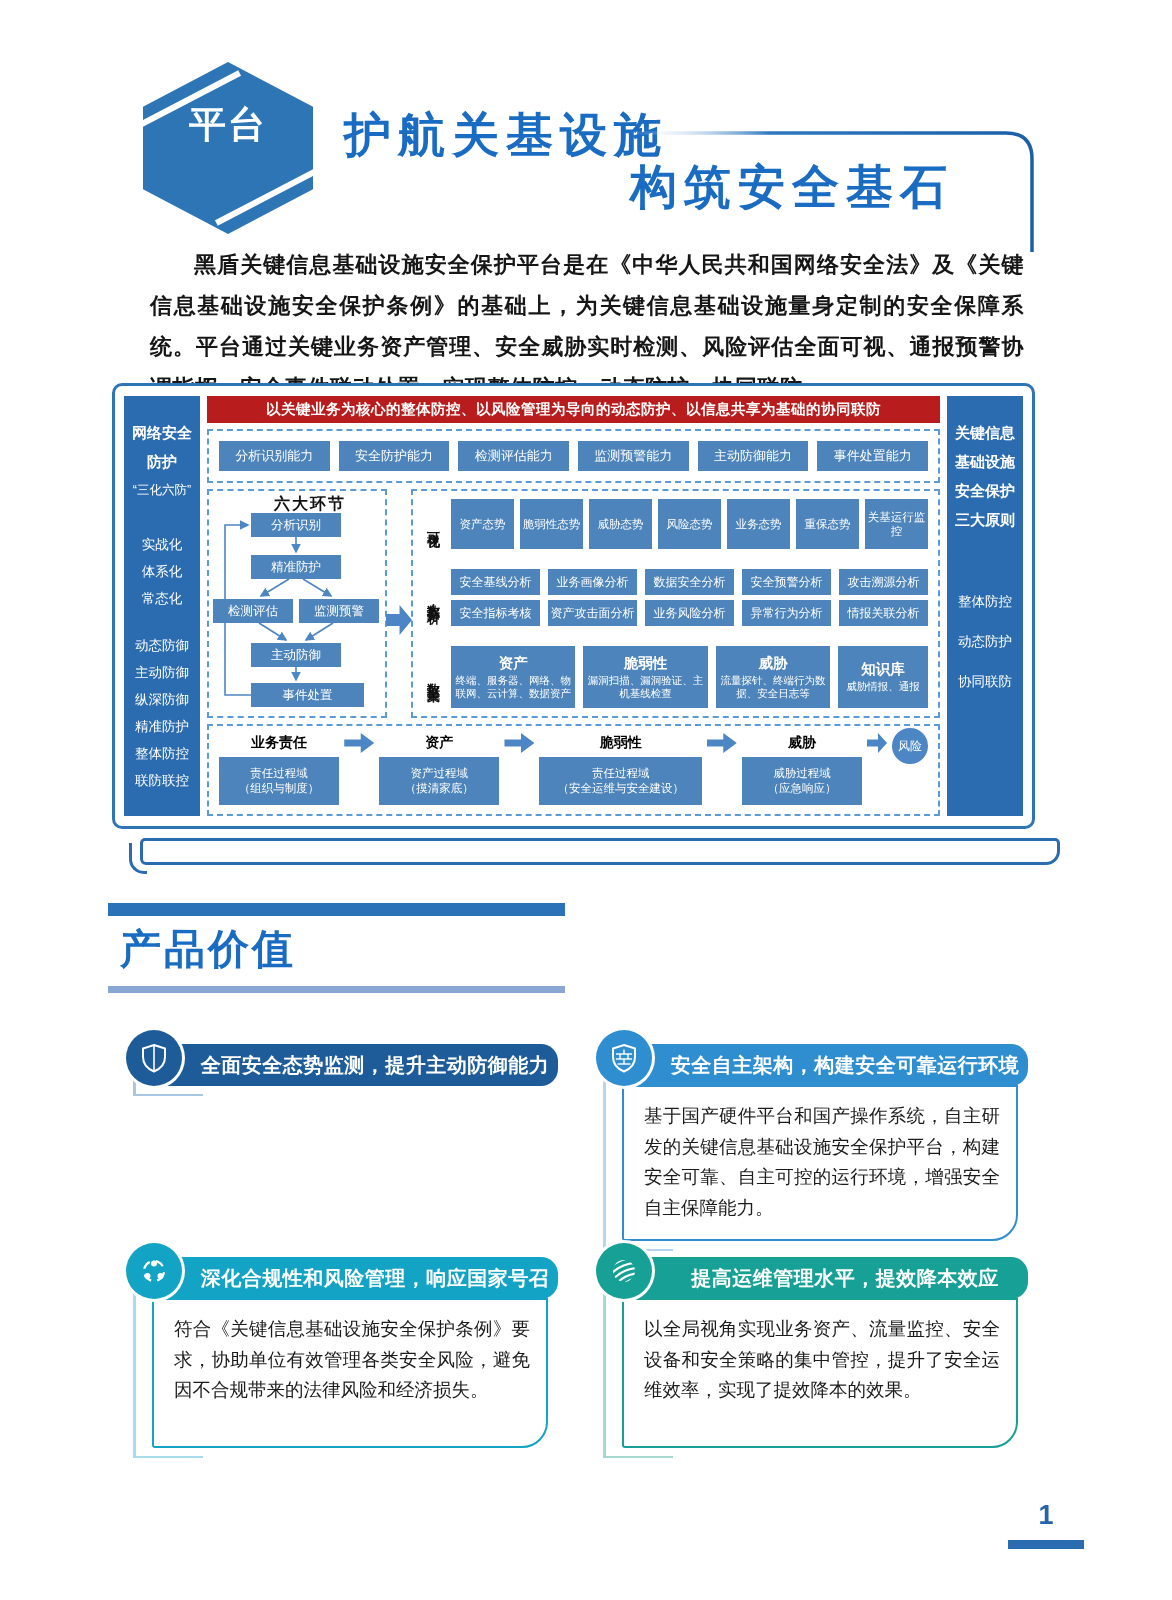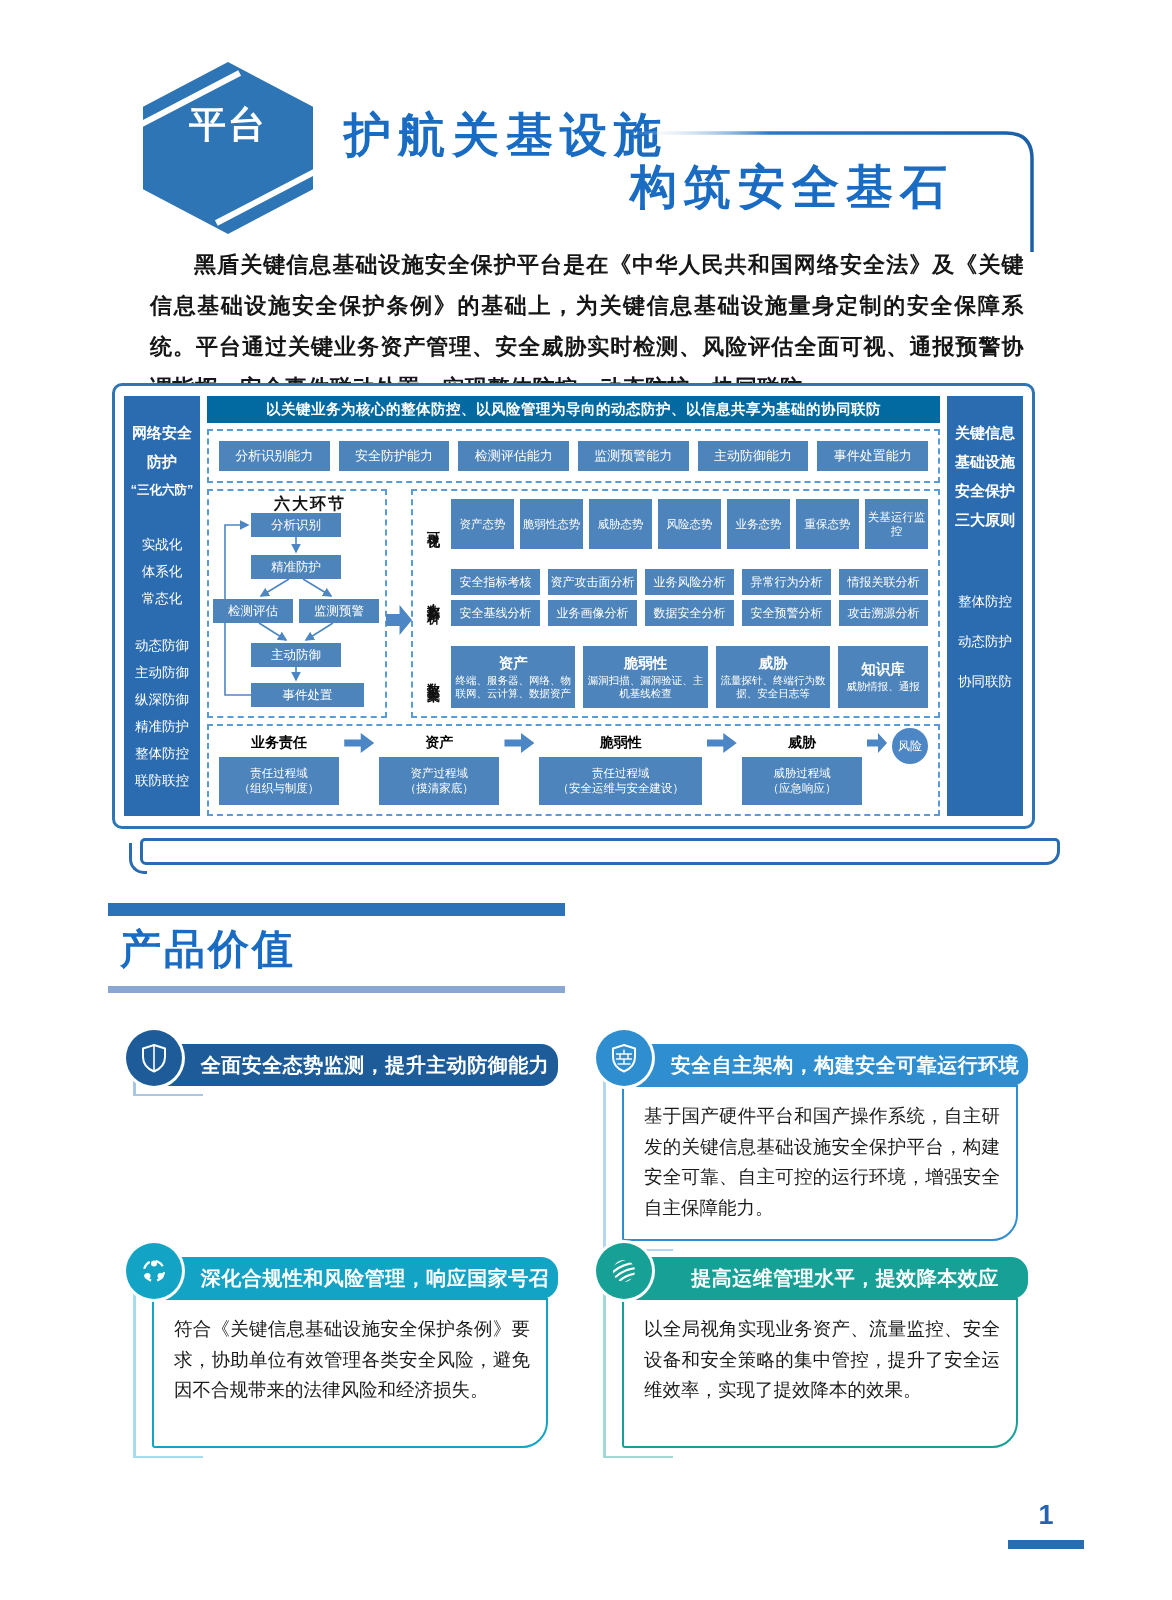--- a/index.html
+++ b/index.html
@@ -25,27 +25,27 @@
   
   .intro{position:absolute;left:150px;top:244px;width:874px;font-size:22px;line-height:41px;
          color:#161616;font-weight:600;text-align:justify;text-indent:2em;letter-spacing:0.5px;}
 
   
   .frame{position:absolute;left:112px;top:383px;width:923px;height:446px;border:3px solid #2e75b5;
          border-radius:10px;box-sizing:border-box;padding:10px 9px;display:flex;gap:7px;background:#fff;}
   .side{width:76px;flex:none;background:#2b6cb0;color:#fff;text-align:center;padding-top:22px;
         box-sizing:border-box;}
   .side .st{font-size:15px;font-weight:bold;line-height:29px;}
-  .side .stq{font-size:12.5px;font-weight:bold;line-height:29px;}
+  .side .stq{font-size:12.5px;font-weight:normal;line-height:29px;}
   .side .si{font-size:13.5px;line-height:27px;}
   .gap26{height:26px;} .gap20{height:20px;} .gap48{height:48px;}
   .side.right .si{line-height:40px;}
 
   .mid{flex:1;display:flex;flex-direction:column;gap:6px;min-width:0;}
-  .banner{height:27px;flex:none;background:#0369a1;color:#fff;font-size:14.5px;font-weight:bold;
+  .banner{height:27px;flex:none;background:#b91c1c;color:#fff;font-size:14.5px;font-weight:bold;
           display:flex;align-items:center;justify-content:center;letter-spacing:0.5px;}
   .caps{flex:none;height:54px;border:2px dashed #5b9bd5;box-sizing:border-box;display:flex;
         align-items:center;gap:9px;padding:0 10px;}
   .cap{flex:1;height:30px;background:#4d84bb;color:#fff;font-size:13px;display:flex;
        align-items:center;justify-content:center;}
 
   .mid-row{flex:1;display:flex;gap:2px;min-height:0;}
   .six-panel{width:180px;flex:none;border:2px dashed #5b9bd5;box-sizing:border-box;position:relative;}
   .six-title{position:absolute;left:13px;top:3px;width:100%;text-align:center;font-size:16px;
              font-weight:bold;color:#111;letter-spacing:2px;}
@@ -228,32 +228,32 @@
               <div class="vbox">业务态势</div>
               <div class="vbox">重保态势</div>
               <div class="vbox">关基运行监控</div>
             </div>
           </div>
 
           <div class="grow">
             <div class="vlabel">大数据分析</div>
             <div class="bd-wrap">
               <div class="bd-row">
+                <div class="bdbox">安全基线分析</div>
+                <div class="bdbox">业务画像分析</div>
+                <div class="bdbox">数据安全分析</div>
+                <div class="bdbox">安全预警分析</div>
+                <div class="bdbox">攻击溯源分析</div>
+              </div>
+              <div class="bd-row">
                 <div class="bdbox">安全指标考核</div>
                 <div class="bdbox">资产攻击面分析</div>
                 <div class="bdbox">业务风险分析</div>
                 <div class="bdbox">异常行为分析</div>
                 <div class="bdbox">情报关联分析</div>
-              </div>
-              <div class="bd-row">
-                <div class="bdbox">安全基线分析</div>
-                <div class="bdbox">业务画像分析</div>
-                <div class="bdbox">数据安全分析</div>
-                <div class="bdbox">安全预警分析</div>
-                <div class="bdbox">攻击溯源分析</div>
               </div>
             </div>
           </div>
 
           <div class="grow">
             <div class="vlabel">数据采集</div>
             <div class="collect">
               <div class="cbox cb1">
                 <div class="ct">资产</div>
                 <div class="cd">终端、服务器、网络、物联网、云计算、数据资产</div>

